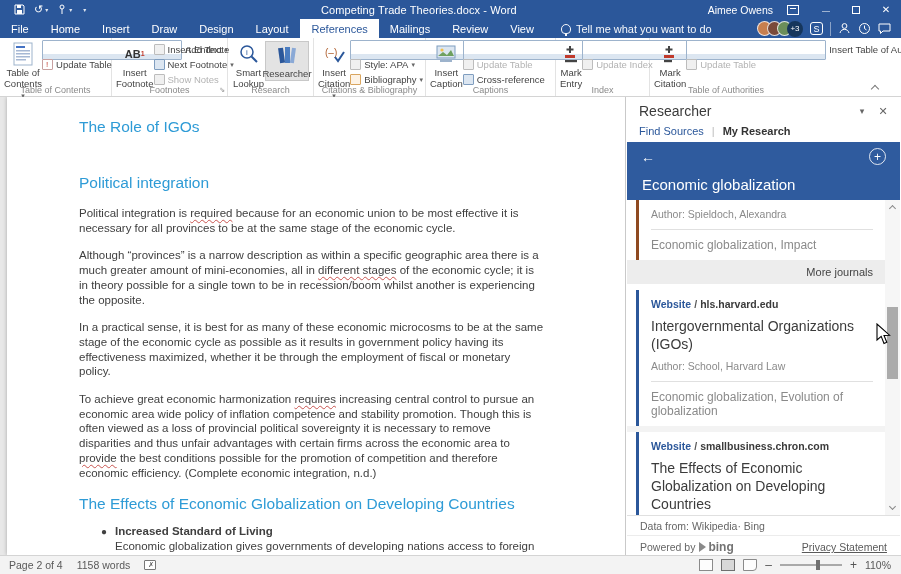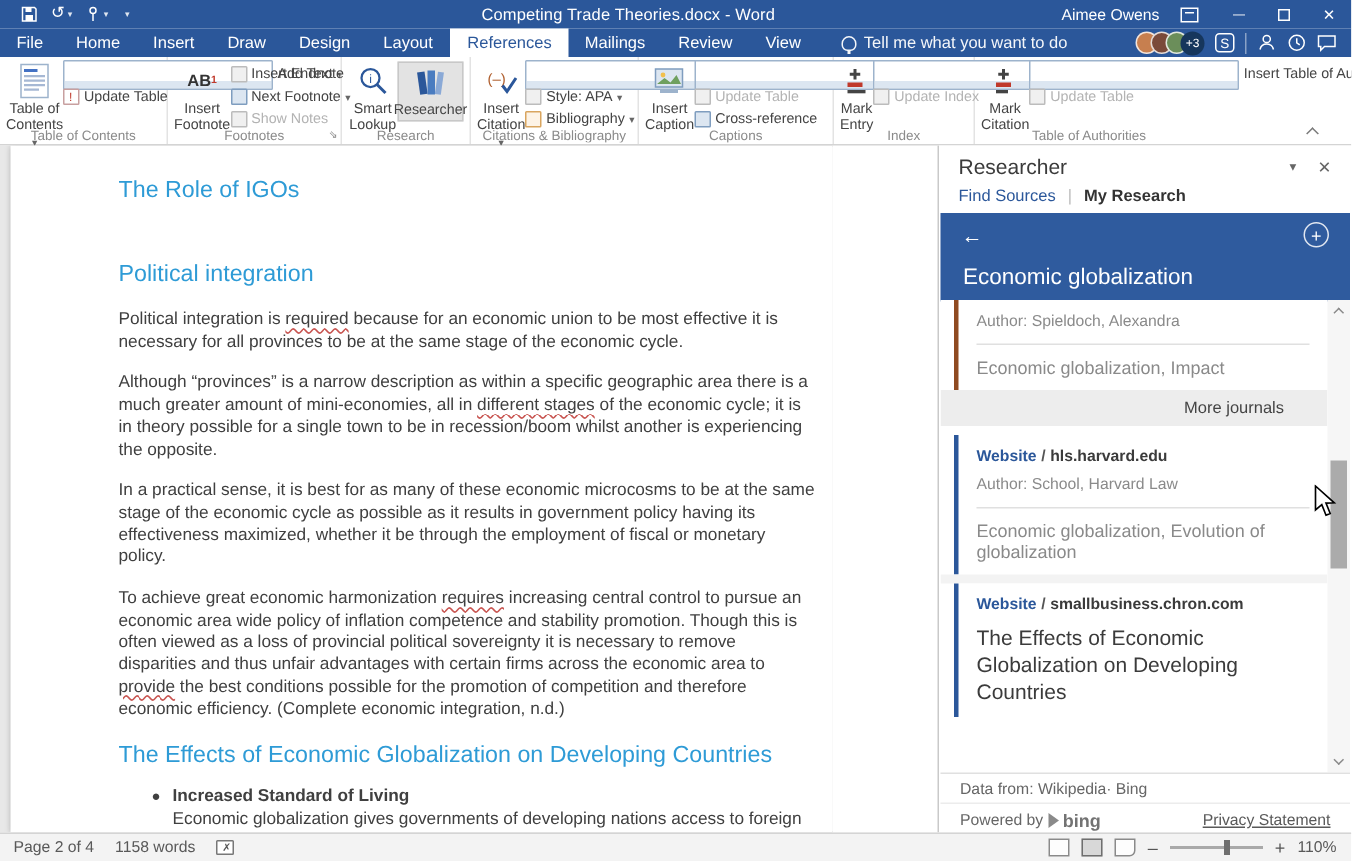--- a/index.html
+++ b/index.html
@@ -109,21 +109,21 @@
   .p-list{position:absolute;top:103px;left:1px;right:16px;bottom:40px;overflow:hidden;background:#fff;}
   .card{background:#fff;border-left:3px solid #2b579a;padding:8px 12px 8px 12px;margin:0 0 0 9px;}
   .card.partial{border-left-color:#8f4a21;}
   .c-meta{color:#8a8a8a;font-size:12px;}
   .c-div{border-top:1px solid #e0e0e0;margin:9px 0 8px;}
   .c-type{font-size:10.5px;font-weight:700;color:#2b579a;}
   .c-sep{color:#555;font-weight:700;font-size:10.5px;}
   .c-domain{font-size:10.5px;font-weight:700;color:#3b3b3b;}
   .c-title{font-size:14px;color:#3b3b3b;line-height:18px;margin-top:7px;}
   .c-author{color:#8a8a8a;font-size:10.5px;margin-top:7px;}
-  .morebar{background:#ededed;text-align:right;padding:6px 29px;font-size:11px;color:#444;margin:0 0 6px 0;}
+  .morebar{background:#ededed;text-align:right;padding:6px 12px;font-size:11px;color:#444;margin:0 0 6px 0;}
   .cardgap{height:6px;background:#f3f3f3;}
   
   .p-scroll{position:absolute;top:103px;right:1px;width:15px;bottom:40px;background:#f6f6f6;}
   .p-sb-up,.p-sb-down{position:absolute;left:0;width:15px;height:15px;}
   .p-sb-up{top:0;} .p-sb-down{bottom:0;}
   .chev{position:absolute;left:4.5px;width:5px;height:5px;border-top:1.5px solid #8a8a8a;border-right:1.5px solid #8a8a8a;}
   .p-sb-up .chev{top:6px;transform:rotate(-45deg);}
   .p-sb-down .chev{top:4px;transform:rotate(135deg);}
   .p-thumb{position:absolute;left:2px;width:11px;top:107px;height:72px;background:#ababab;}
   
@@ -483,20 +483,21 @@
         <div class="c-meta">Economic globalization, Impact</div>
       </div>
       <div class="morebar">More journals</div>
 
       <div class="card">
         <div>
           <span class="c-type">Website</span>
           <span class="c-sep">/</span>
           <span class="c-domain">hls.harvard.edu</span>
         </div>
+        <div class="c-title">Intergovernmental Organizations (IGOs)</div>
         <div class="c-author">Author: School, Harvard Law</div>
         <div class="c-div"></div>
         <div class="c-meta">Economic globalization, Evolution of globalization</div>
       </div>
       <div class="cardgap"></div>
 
       <div class="card">
         <div>
           <span class="c-type">Website</span>
           <span class="c-sep">/</span>

